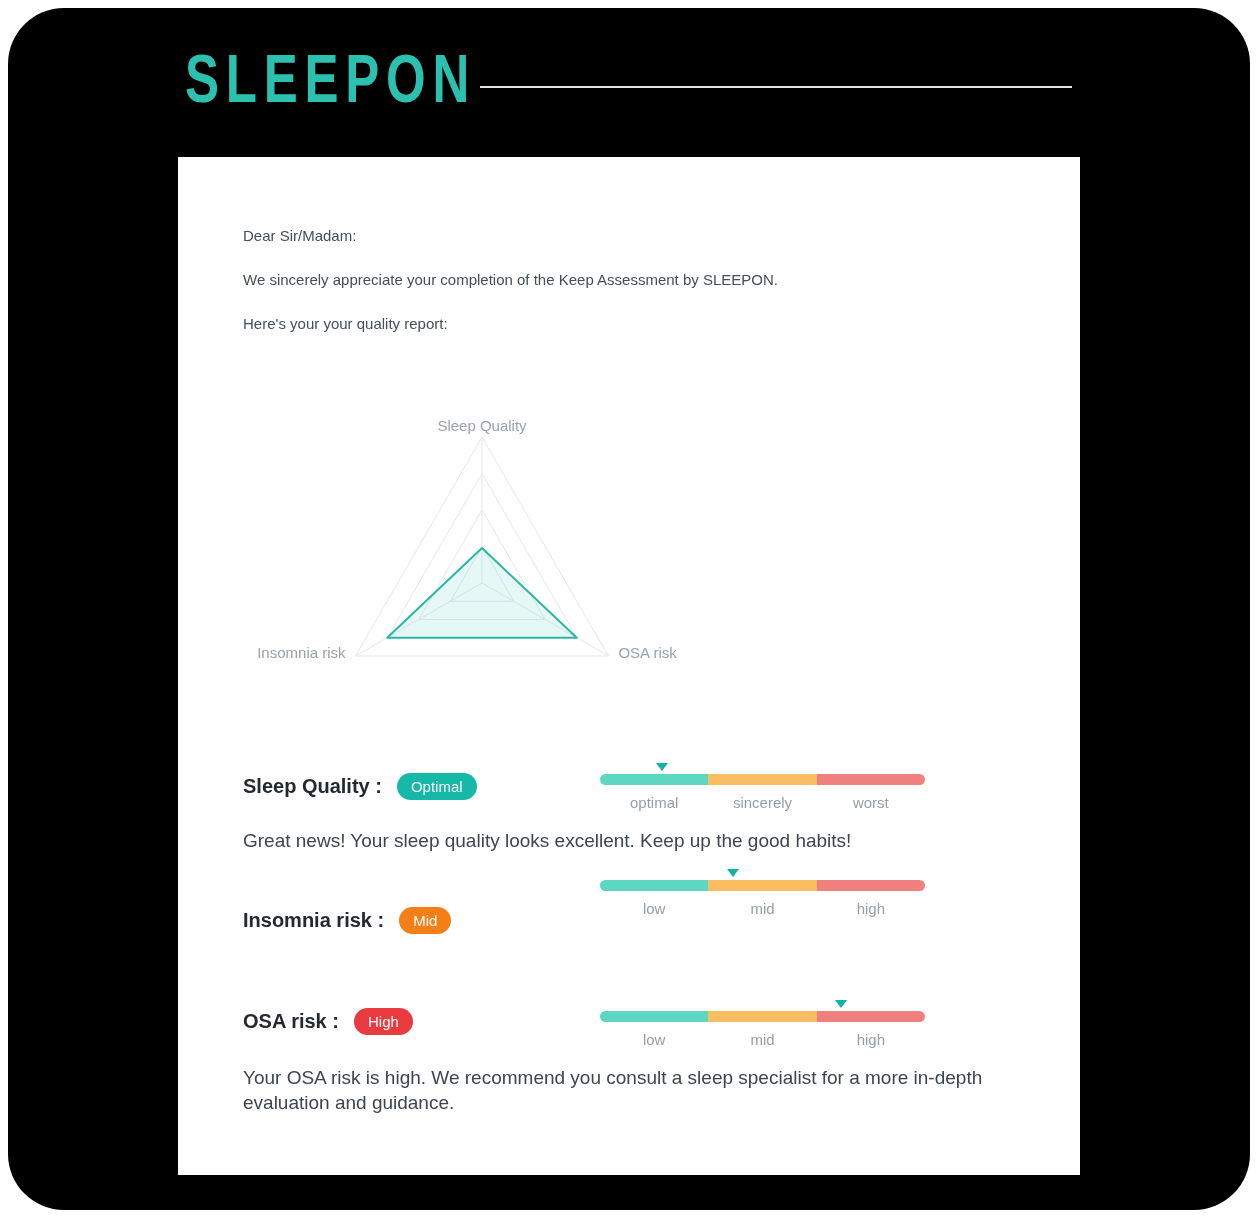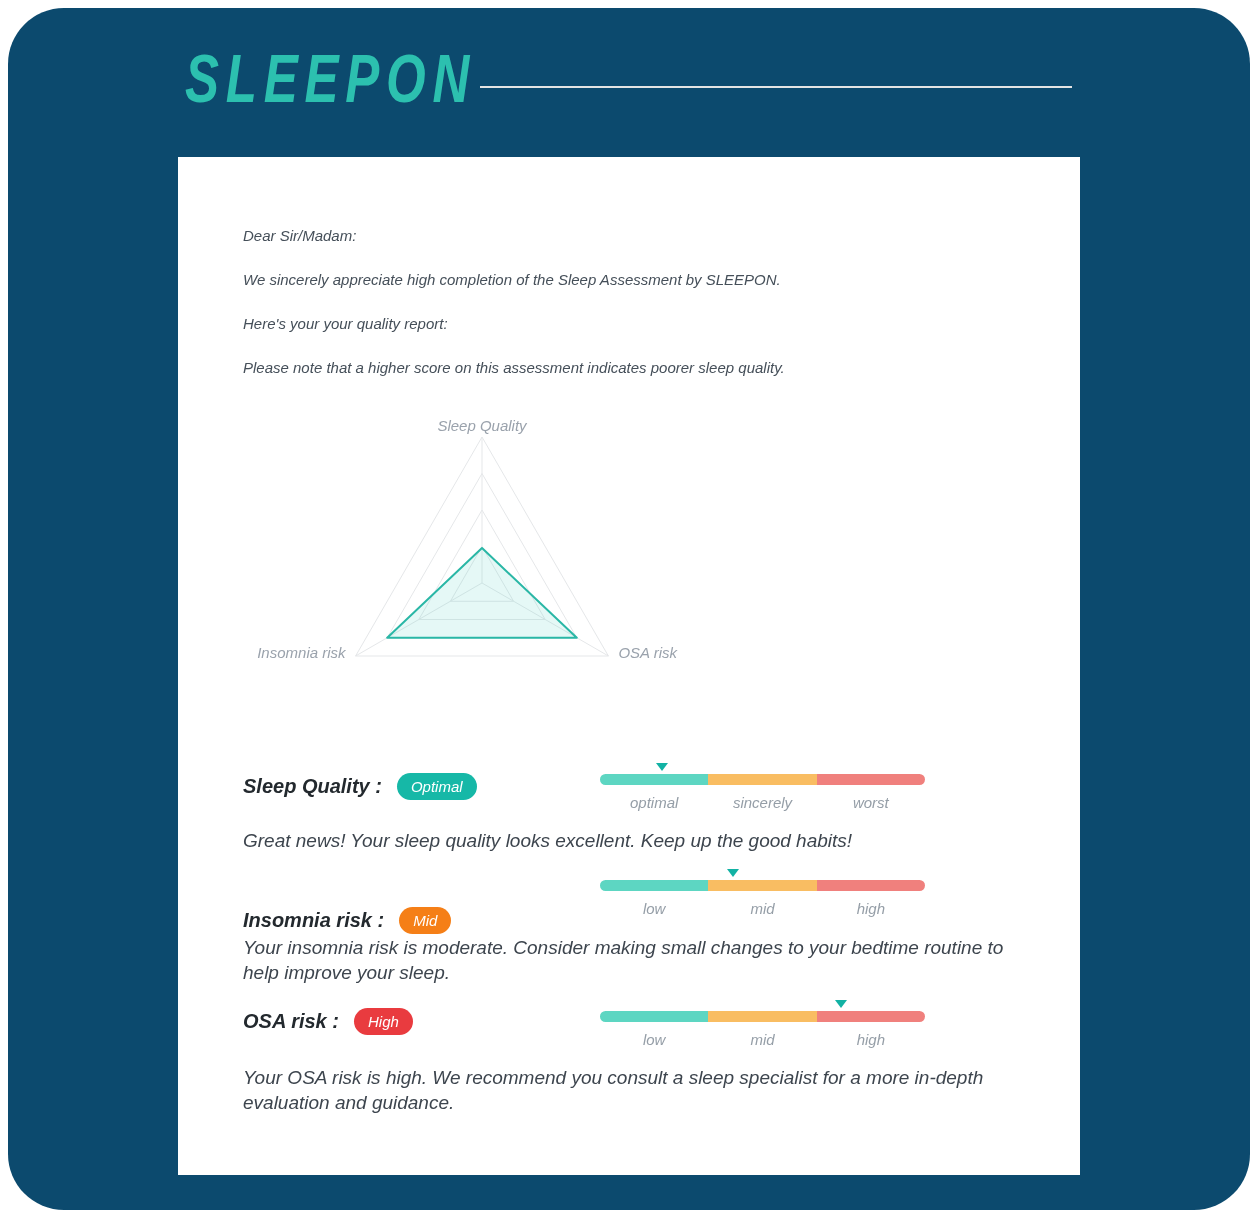--- a/index.html
+++ b/index.html
@@ -2,21 +2,21 @@
 <html><head>
 <meta charset="utf-8">
 <style>
   html,body { margin:0; padding:0; }
   body {
     width:1258px; height:1218px; position:relative; overflow:hidden;
     background:#ffffff; font-family:"Liberation Sans", sans-serif;
   }
   .panel {
     position:absolute; left:8px; top:8px; right:8px; bottom:8px;
-    background:#0c4a6e; border-radius:56px;font-style:italic;
+    background:#000000; border-radius:56px;
   }
   .logo {
     position:absolute; left:177px; top:31px;
     font-size:68px; font-weight:800; letter-spacing:9px;
     transform:scaleX(0.75); transform-origin:left top; white-space:nowrap;
   }
   .header-rule {
     position:absolute; left:472px; top:78px; width:592px; height:2px;
     background:#e4e4e3;
   }
@@ -60,23 +60,22 @@
 <body>
 
 <div class="panel">
 
   <div class="logo" style="color: rgb(44, 192, 175);">SLEEPON</div>
   <div class="header-rule"></div>
 
   <div class="card">
 
     <p class="intro-p" style="top:66px">Dear Sir/Madam:</p>
-    <p class="intro-p" style="top:110px">We sincerely appreciate high completion of the Sleep Assessment by SLEEPON.</p>
+    <p class="intro-p" style="top:110px">We sincerely appreciate your completion of the Keep Assessment by SLEEPON.</p>
     <p class="intro-p" style="top:154px">Here's your your quality report:</p>
-    <p class="intro-p" style="top:198px">Please note that a higher score on this assessment indicates poorer sleep quality.</p>
 
     <svg id="radar" width="902" height="265" viewBox="0 0 902 265">
         <polygon points="304.0,136.5 272.4,191.3 335.6,191.3" fill="none" stroke="#e5e7e9" stroke-width="1"></polygon>
         <polygon points="304.0,100.0 240.8,209.5 367.2,209.5" fill="none" stroke="#e5e7e9" stroke-width="1"></polygon>
         <polygon points="304.0,63.5 209.2,227.8 398.8,227.8" fill="none" stroke="#e5e7e9" stroke-width="1"></polygon>
         <polygon points="304.0,27.0 177.6,246.0 430.4,246.0" fill="none" stroke="#e5e7e9" stroke-width="1"></polygon>
         <line x1="304" y1="173" x2="304" y2="27" stroke="#e5e7e9" stroke-width="1"></line>
         <line x1="304" y1="173" x2="177.56029104747194" y2="246" stroke="#e5e7e9" stroke-width="1"></line>
         <line x1="304" y1="173" x2="430.43970895252806" y2="246" stroke="#e5e7e9" stroke-width="1"></line>
         <polygon points="304.0,138.0 209.2,227.8 398.8,227.8" fill="rgba(92,214,197,0.16)" stroke="#2ab7a6" stroke-width="2" stroke-linejoin="round"></polygon>
@@ -114,21 +113,20 @@
         <span class="seg" style="background: rgb(93, 214, 194);"></span>
         <span class="seg" style="background: rgb(249, 189, 98);"></span>
         <span class="seg" style="background: rgb(240, 128, 125);"></span>
       </div>
       <div class="scale-labels">
         <span>low</span>
         <span>mid</span>
         <span>high</span>
       </div>
     </div>
-    <p class="desc" style="top:778px">Your insomnia risk is moderate. Consider making small changes to your bedtime routine to help improve your sleep.</p>
 
     <div class="row-head" style="top:849px">
       <span class="row-title">OSA risk :</span>
       <span class="badge" style="background: rgb(233, 59, 63);">High</span>
     </div>
     <div class="gauge" style="top:843px">
       <div class="marker" style="border-top-color: rgb(18, 178, 164); left: 234.5px;"></div>
       <div class="bar">
         <span class="seg" style="background: rgb(93, 214, 194);"></span>
         <span class="seg" style="background: rgb(249, 189, 98);"></span>

